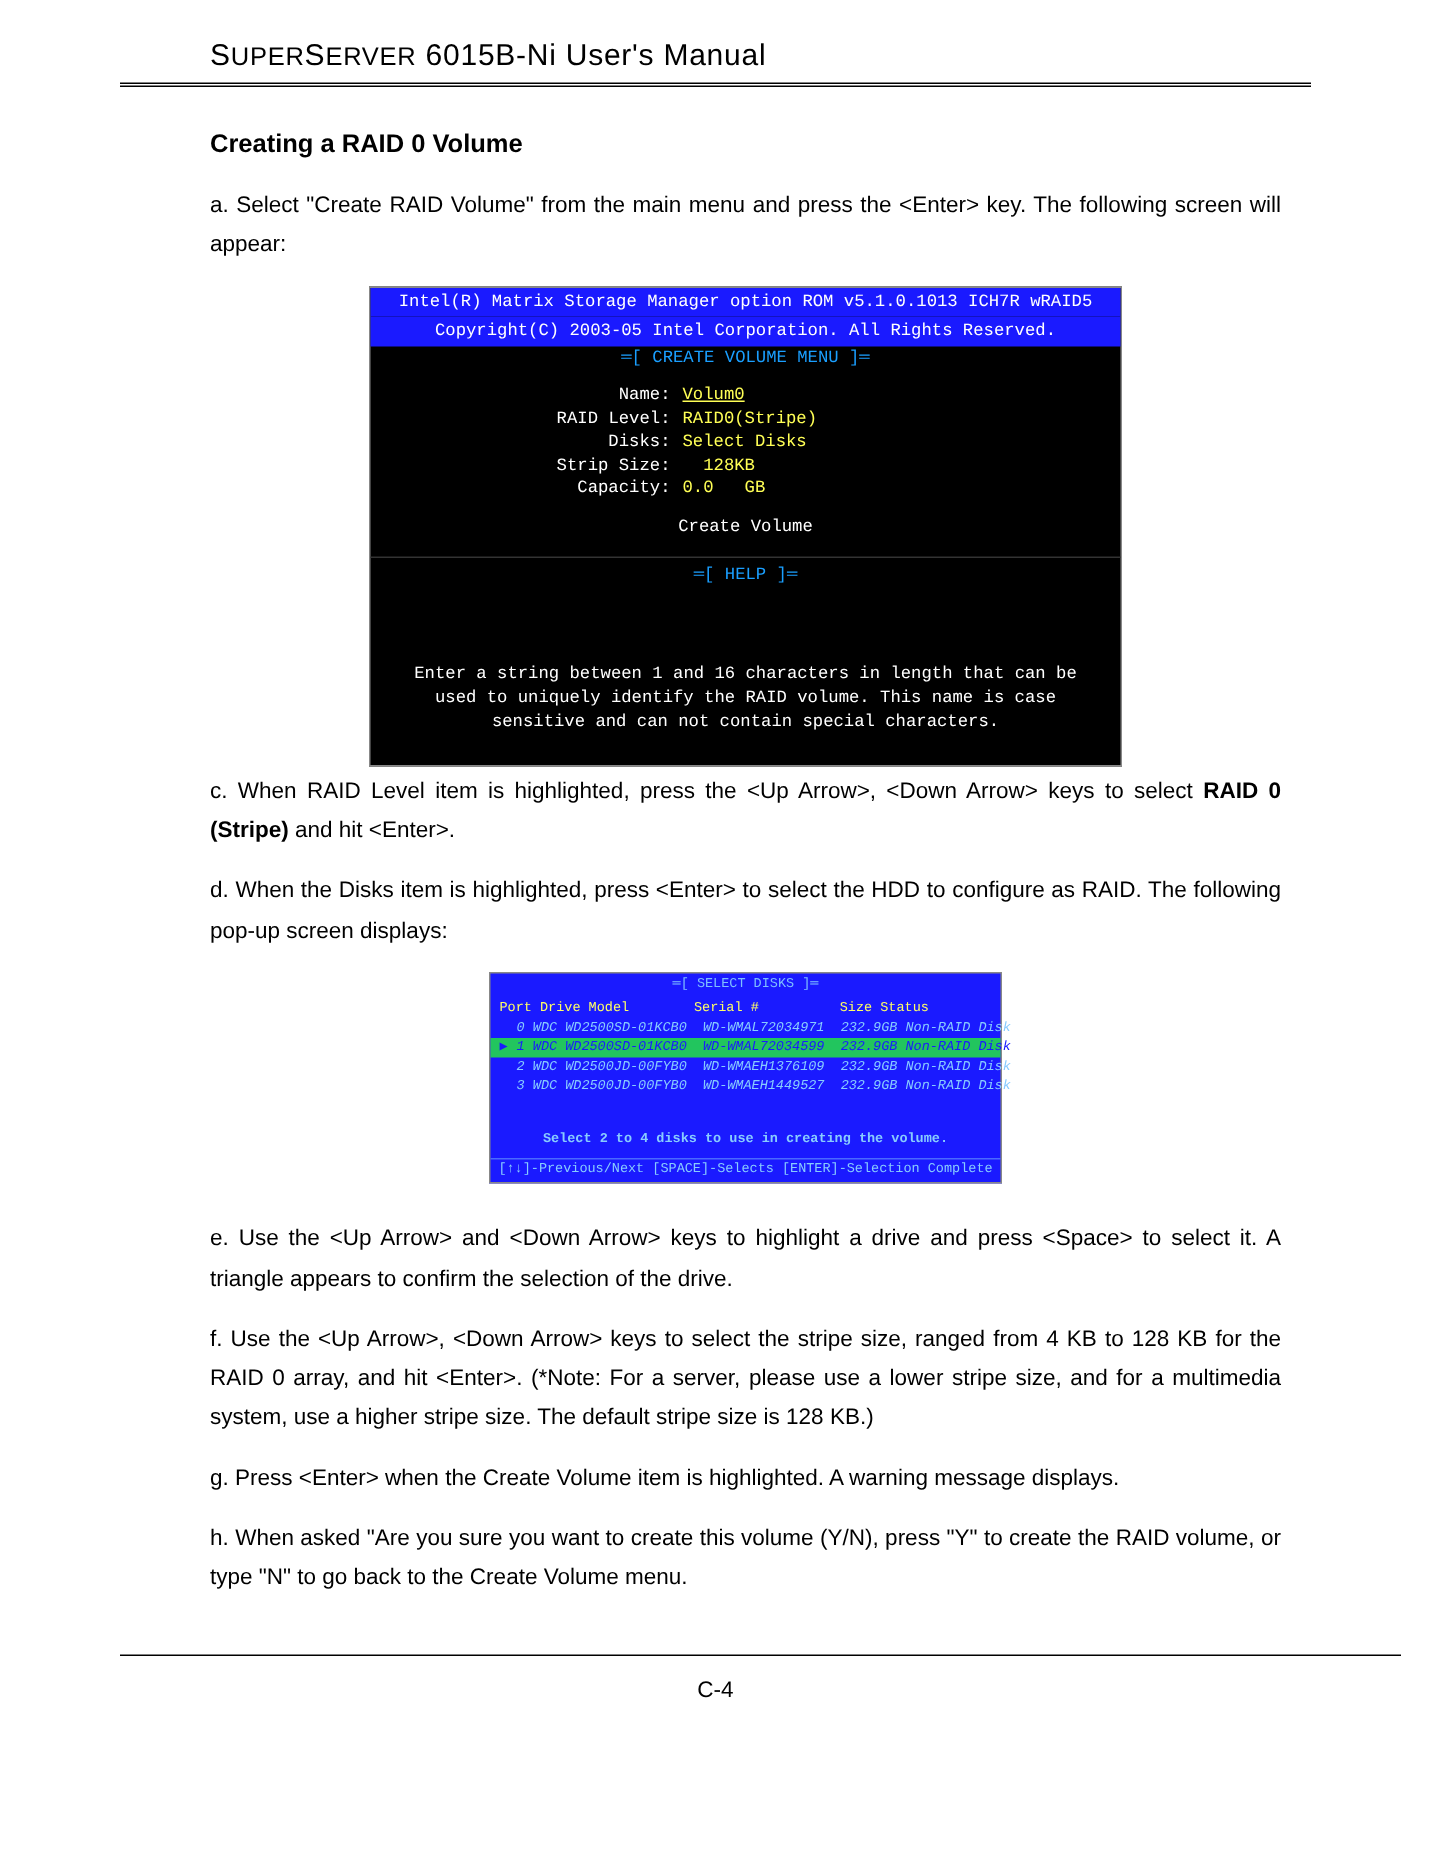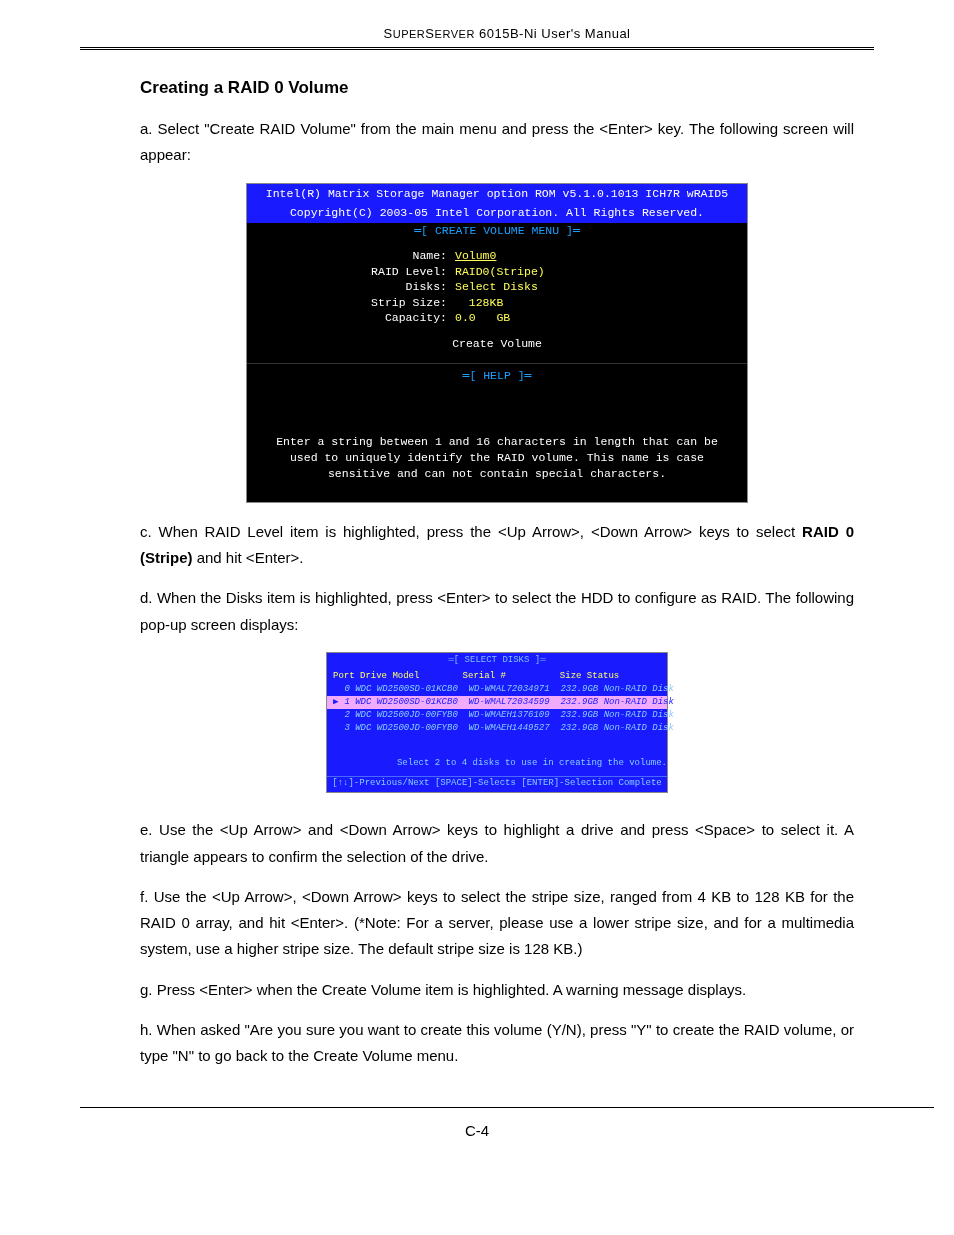--- a/index.html
+++ b/index.html
@@ -7,47 +7,46 @@
     padding: 0;
     background: #fff;
     font-family: Arial, Helvetica, sans-serif;
     color: #000;
     width: 954px;
   }
   .page {
     padding: 20px 80px 30px 80px;
   }
   .header-line {
-    font-size: 13px;
+    font-size: 20px;
     letter-spacing: 0.5px;
     padding: 6px 0 6px 60px;
     border-bottom: 3px double #000;
     margin-bottom: 28px;
-    text-align: center;
   }
   .content {
     padding: 0 20px 0 60px;
   }
   h2.section-title {
     font-size: 17px;
     font-weight: bold;
     margin: 0 0 18px 0;
   }
   p.body {
     font-size: 15px;
     line-height: 1.75;
     margin: 0 0 14px 0;
     text-align: justify;
   }
   .bold { font-weight: bold; }
 
   
   .bios1 {
     width: 500px;
-    margin: 6px auto 16px auto;
+    margin: 6px auto 4px auto;
     background: #000;
     font-family: "Courier New", monospace;
     font-size: 11.5px;
     line-height: 1.35;
     color: #fff;
     border: 1px solid #888;
   }
   .bios1 .hdr {
     background: #1a1aff;
     color: #fff;
@@ -79,22 +78,22 @@
     color: #88ccff;
     font-family: "Courier New", monospace;
     font-size: 9px;
     line-height: 1.45;
     border: 1px solid #888;
     padding-bottom:2px;
   }
   .bios2 .title { text-align:center; color:#7fbfff; padding:1px 0; }
   .bios2 .thead { color:#ffff66; padding: 2px 6px 0 6px; white-space:pre;}
   .bios2 .trow { padding: 0 6px; white-space:pre; color:#88ccff;font-style:italic;}
-  .bios2 .trow.hi { background:#f0abfc; color:#1a1aff;}
-  .bios2 .instr { text-align:right; padding: 22px 0 6px 0; color:#88ccff;}
+  .bios2 .trow.hi { background:#22c55e; color:#1a1aff;}
+  .bios2 .instr { text-align:center; padding: 22px 0 6px 0; color:#88ccff;font-weight:bold;}
   .bios2 .foot { text-align:center; color:#88ccff; border-top:1px solid #4a6aff; padding-top:0;}
   .bios2 .arrow { display:inline-block; width:6px;}
 
   .bottom-rule {
     border-top: 1px solid #000;
     margin: 4px 20px 10px 80px;
   }
   .pagenum {
     text-align:center;
     font-size: 15px;

